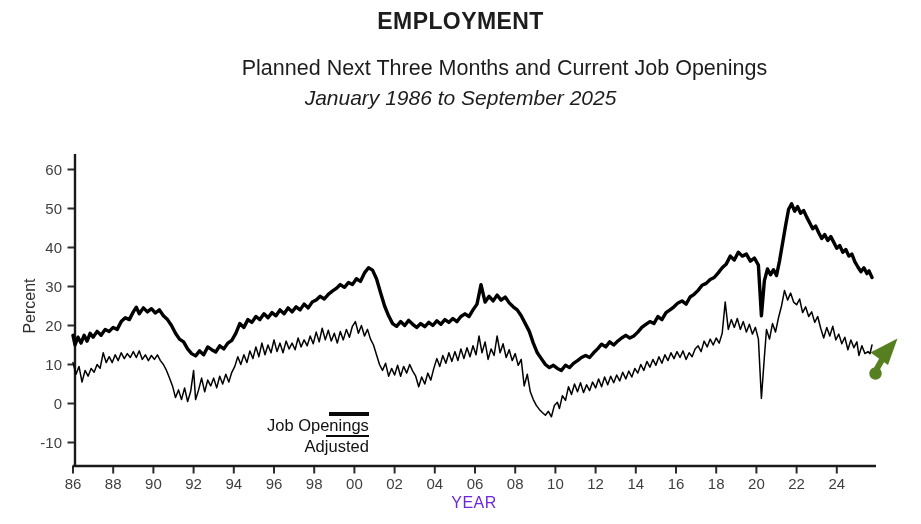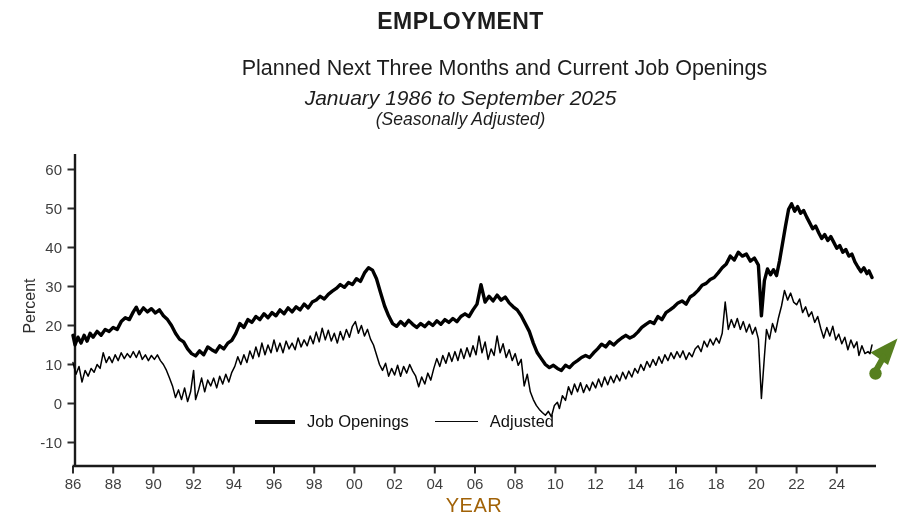--- a/index.html
+++ b/index.html
@@ -10,37 +10,36 @@
   .subtitle{top:56px;font-size:21.5px;font-weight:400;padding-left:44px;}
   .period{top:86px;font-size:21px;font-style:italic;}
   .note{top:109px;font-size:17.5px;font-style:italic;}
   svg{position:absolute;left:0;top:0;}
   .axis{stroke:#1a1a1a;fill:none;}
   .tick{stroke:#2b2b2b;stroke-width:2;}
   .tlab{font-family:"Liberation Sans","DejaVu Sans",sans-serif;font-size:15px;fill:#3f3f3f;}
   .ylab{position:absolute;left:30px;top:306px;transform:translate(-50%,-50%) rotate(-90deg);
         font-size:16px;color:#2e2e2e;}
   .xlab{position:absolute;left:474px;top:494px;transform:translateX(-50%);
-        font-size:20px;letter-spacing:.5px;color:#a16207;}
-  .legend{position:absolute;left:255px;top:412px;display:flex;align-items:center;
-          font-size:16.5px;color:#111;}
+        font-size:16px;letter-spacing:.5px;color:#6d28d9;}
+  .legend{position:absolute;left:255px;top:412px;display:flex;align-items:flex-end;
+          font-size:16.5px;color:#111;flex-direction:column;}
   .key{display:inline-block;background:#0a0a0a;}
   .key.thick{width:40px;height:4px;}
   .key.thin{width:43px;height:1.8px;margin-left:26px;}
   .ltext{margin-left:12px;}
   .ltext+.key{}
 </style>
 </head>
 <body>
 
 <div class="stage">
   <div class="hdr title">EMPLOYMENT</div>
   <div class="hdr subtitle">Planned Next Three Months and Current Job Openings</div>
   <div class="hdr period">January 1986 to September 2025</div>
-  <div class="hdr note">(Seasonally Adjusted)</div>
 
   <svg width="921" height="524" viewBox="0 0 921 524">
     <g id="yticks">
         <line x1="67.5" x2="75" y1="169.5" y2="169.5" class="tick"></line>
         <text x="62" y="175" text-anchor="end" class="tlab">60</text>
         <line x1="67.5" x2="75" y1="208.5" y2="208.5" class="tick"></line>
         <text x="62" y="214" text-anchor="end" class="tlab">50</text>
         <line x1="67.5" x2="75" y1="247.5" y2="247.5" class="tick"></line>
         <text x="62" y="253" text-anchor="end" class="tlab">40</text>
         <line x1="67.5" x2="75" y1="286.5" y2="286.5" class="tick"></line>

